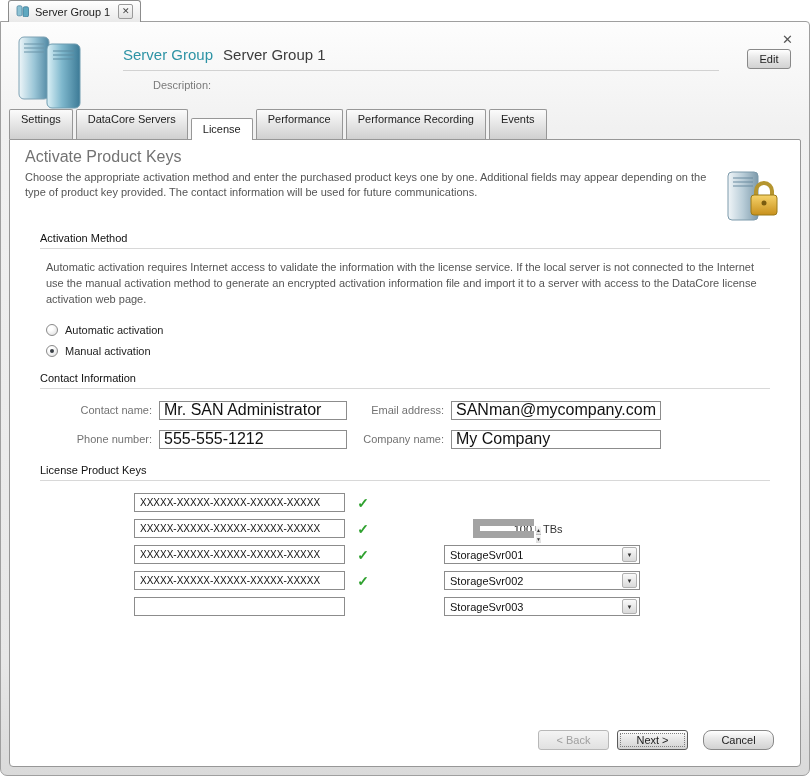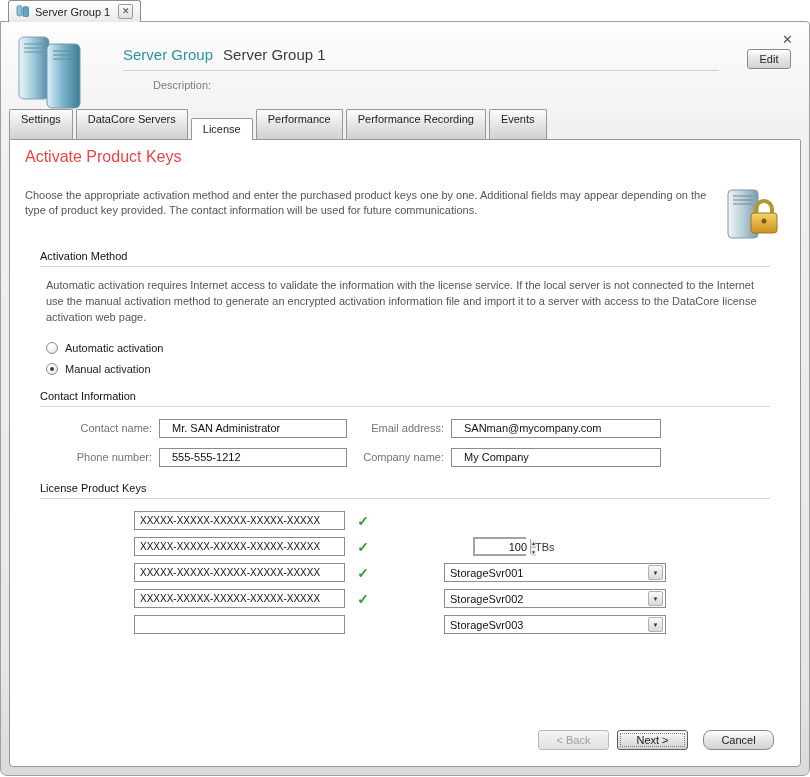--- a/index.html
+++ b/index.html
@@ -61,21 +61,21 @@
     color: #222; cursor: pointer; white-space: nowrap;
   }
   .tab.active { height: 22px; line-height: 21px; background: #ffffff; margin-bottom: -1px; z-index: 4; position: relative; }
 
   
   .panel {
     position: relative; margin: 0 8px; height: 628px;
     background: #ffffff; border: 1px solid #979797; border-radius: 0 2px 4px 4px;
     padding: 6px 8px 0 8px;
   }
-  .page-title { color: #ef4444; font-size: 16px; font-weight: 400; margin: 2px 0 22px 7px; }
+  .page-title { color: #737373; font-size: 16px; font-weight: 400; margin: 2px 0 4px 7px; }
   .intro-row { display: flex; justify-content: space-between; align-items: flex-start; min-height: 54px; }
   .intro-text { width: 688px; color: #555; line-height: 1.4; margin-left: 7px; }
   .lock-icon { margin-right: 12px; flex: none; }
 
   .section { margin: 0 22px; }
   .sec-title { color: #111; padding-bottom: 4px; border-bottom: 1px solid #d8d8d8; }
   .sec-activation { margin-top: 8px; }
   .act-desc { color: #555; line-height: 1.45; margin: 11px 0 0 6px; width: 724px; }
   .radio-group { margin: 16px 0 0 6px; }
   .radio-row { display: flex; align-items: center; gap: 7px; margin-bottom: 9px; cursor: pointer; }
@@ -90,44 +90,44 @@
   }
   .radio-label { color: #222; }
 
   .sec-contact { margin-top: 15px; }
   .contact-grid {
     display: grid; grid-template-columns: 114px 188px 94px 210px;
     column-gap: 5px; row-gap: 10px; margin-top: 12px; align-items: center;
   }
   .f-label { text-align: right; color: #737373; padding-right: 2px; }
   .f-input {
-    width: 100%; height: 19px; border: 1px solid #8c8c8c; padding: 0 12px;
-    font-family: inherit; font-size: 11px; color: #111;
+    width: 100%; height: 19px; border: 1px solid #8c8c8c; padding: 0 4px;
+    font-family: inherit; font-size: 16px; color: #111;
   }
 
   .sec-keys { margin-top: 15px; }
   .key-rows { margin-top: 12px; }
   .key-row { display: flex; align-items: center; height: 20px; margin-bottom: 6px; padding-left: 94px; }
   .key-input {
     width: 211px; height: 19px; border: 1px solid #8c8c8c; padding: 0 5px;
     font-family: inherit; font-size: 10px; color: #111;
   }
   .check { width: 22px; text-align: center; margin-left: 7px; color: #2fa12f; font-weight: bold; font-size: 14px; visibility: hidden; }
   .check.on { visibility: visible; }
   .key-right { margin-left: 70px; width: 250px; display: flex; align-items: center; }
 
-  .spinner { display: flex; height: 19px; width: 53px; border: 2px solid #a3a3a3; background: #4d7c0f; margin-left: 29px; }
+  .spinner { display: flex; height: 19px; width: 61px; border: 7px solid #a3a3a3; background: #4d7c0f; margin-left: 29px; }
   .spin-val { width: 55px; border: none; outline: none; text-align: right; padding-right: 3px; font-family: inherit; font-size: 11px; color: #111; }
   .spin-btns { display: flex; flex-direction: column; width: 15px; border-left: 1px solid #ababab; }
   .spin-up, .spin-down { flex: 1; font-size: 5px; line-height: 8px; text-align: center; background: linear-gradient(#f8f8f8, #dddddd); color: #333; cursor: pointer; }
   .spin-up { border-bottom: 1px solid #bbb; }
   .tbs { margin-left: 9px; color: #333; }
 
   .fake-select {
-    width: 222px; height: 19px; border: 1px solid #8c8c8c; background: #fff;
+    width: 196px; height: 19px; border: 1px solid #8c8c8c; background: #fff;
     display: flex; align-items: center; justify-content: space-between;
     padding: 0 2px 0 5px; cursor: pointer; color: #111;
   }
   .fs-arrow {
     width: 15px; height: 15px; flex: none;
     background: linear-gradient(#fafafa, #d9d9d9); border: 1px solid #b0b0b0; border-radius: 2px;
     font-size: 6px; color: #333; display: flex; align-items: center; justify-content: center;
   }
 
   

